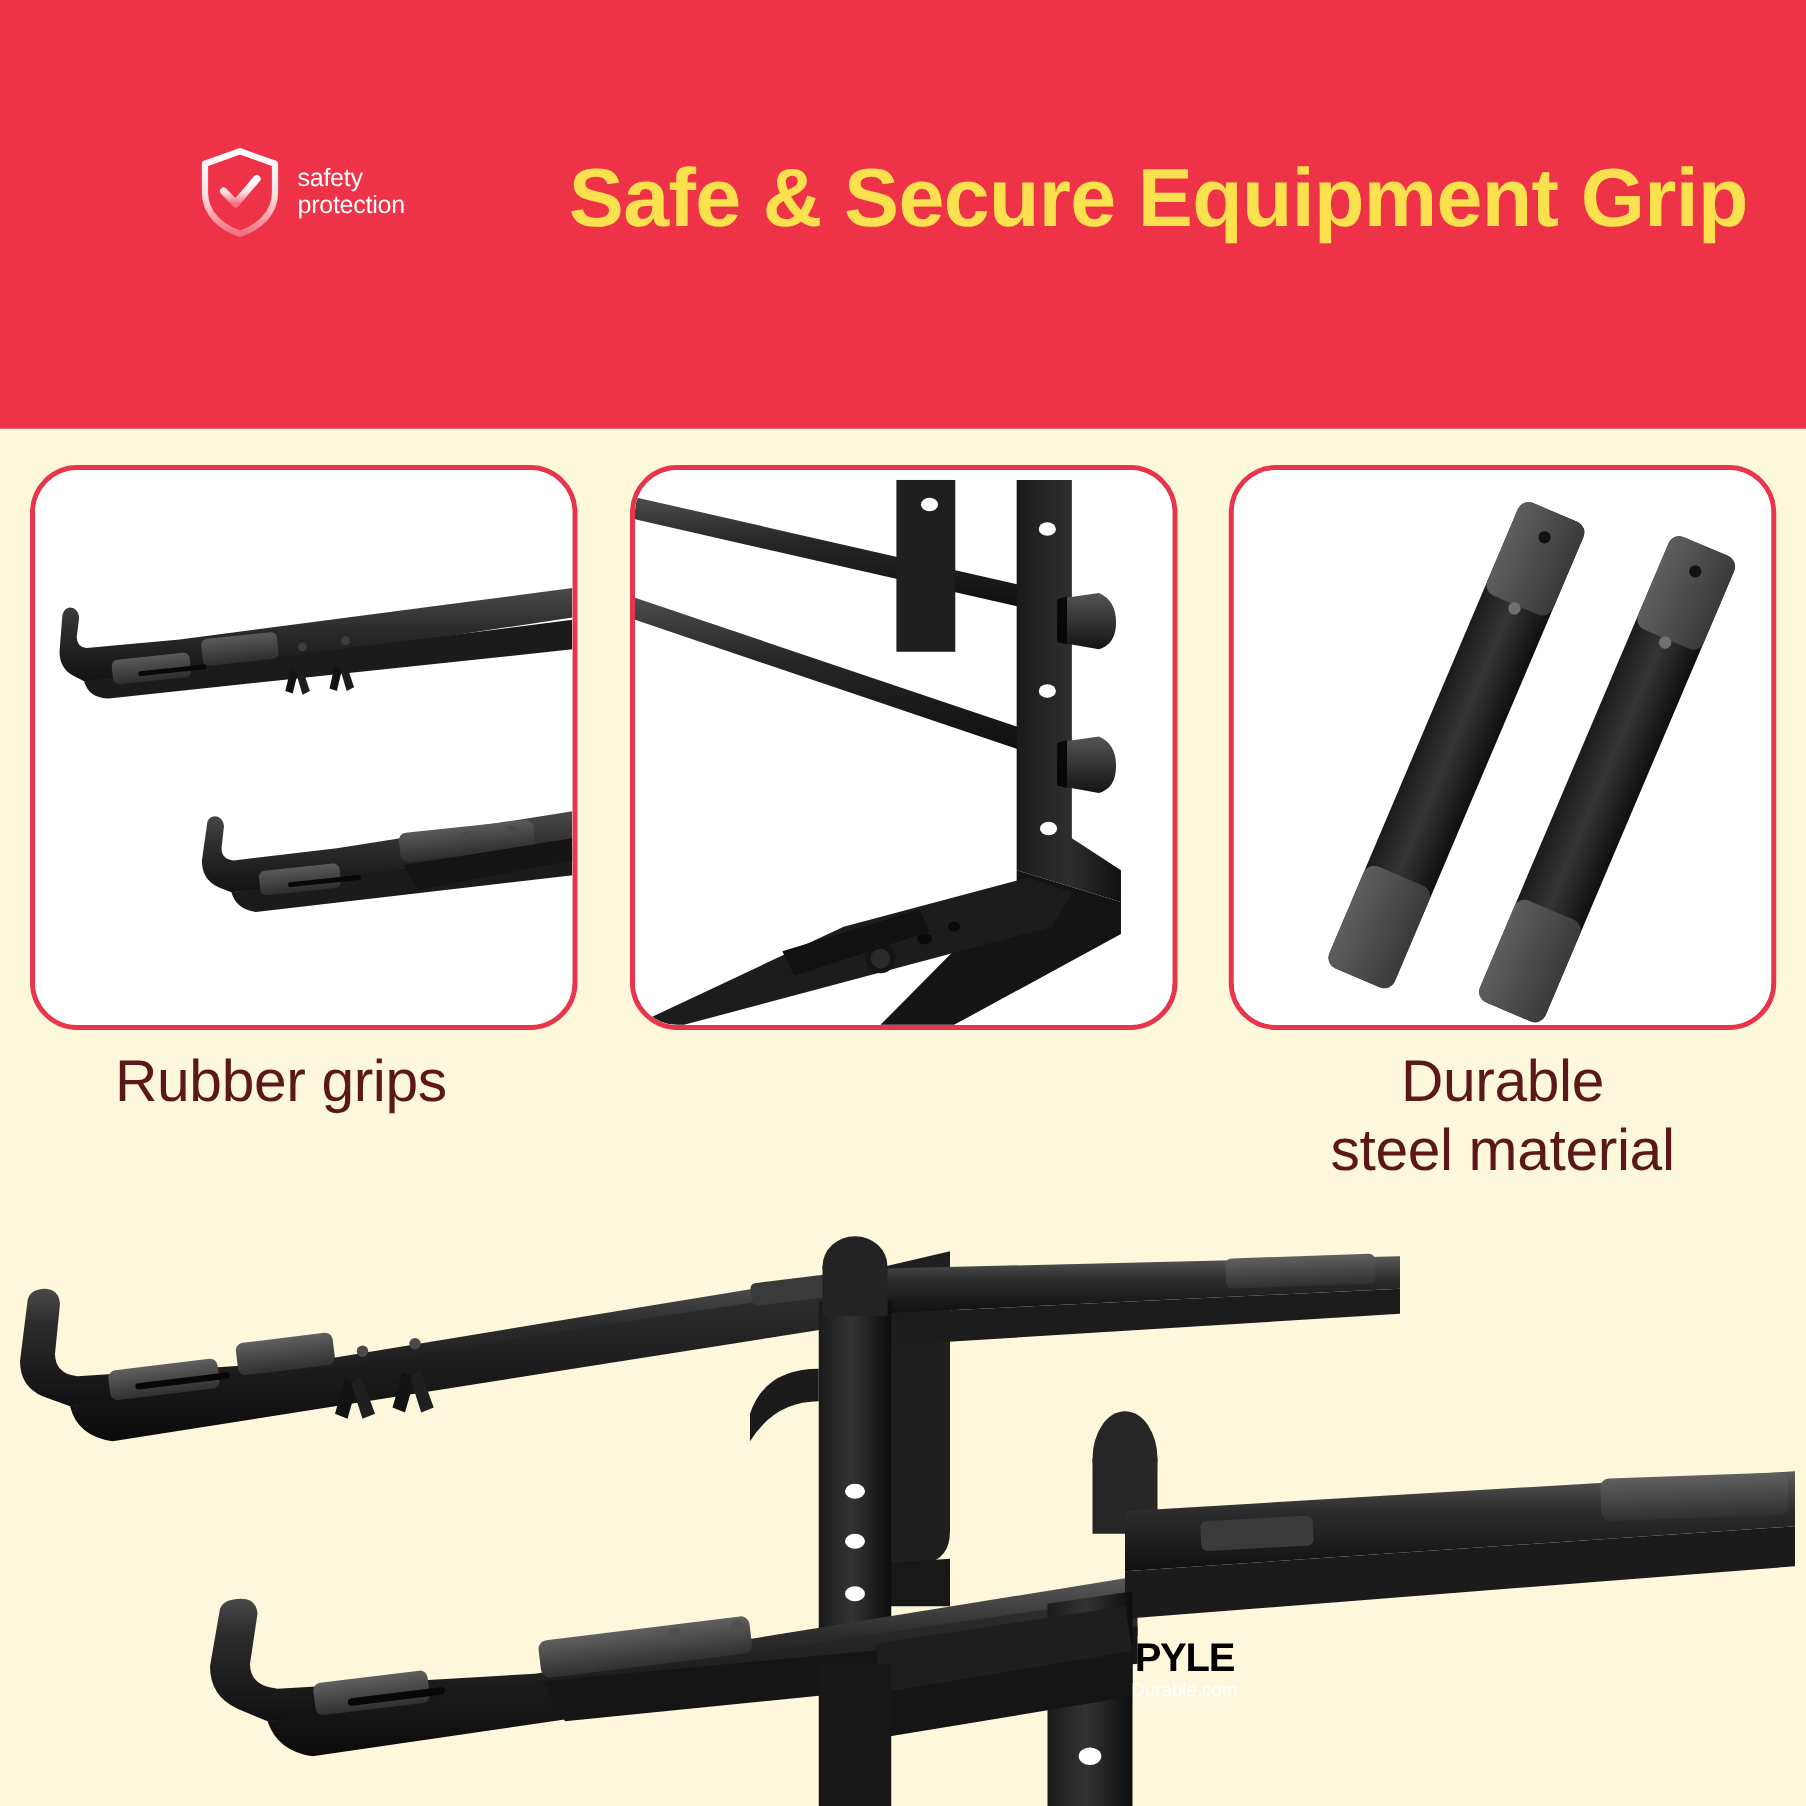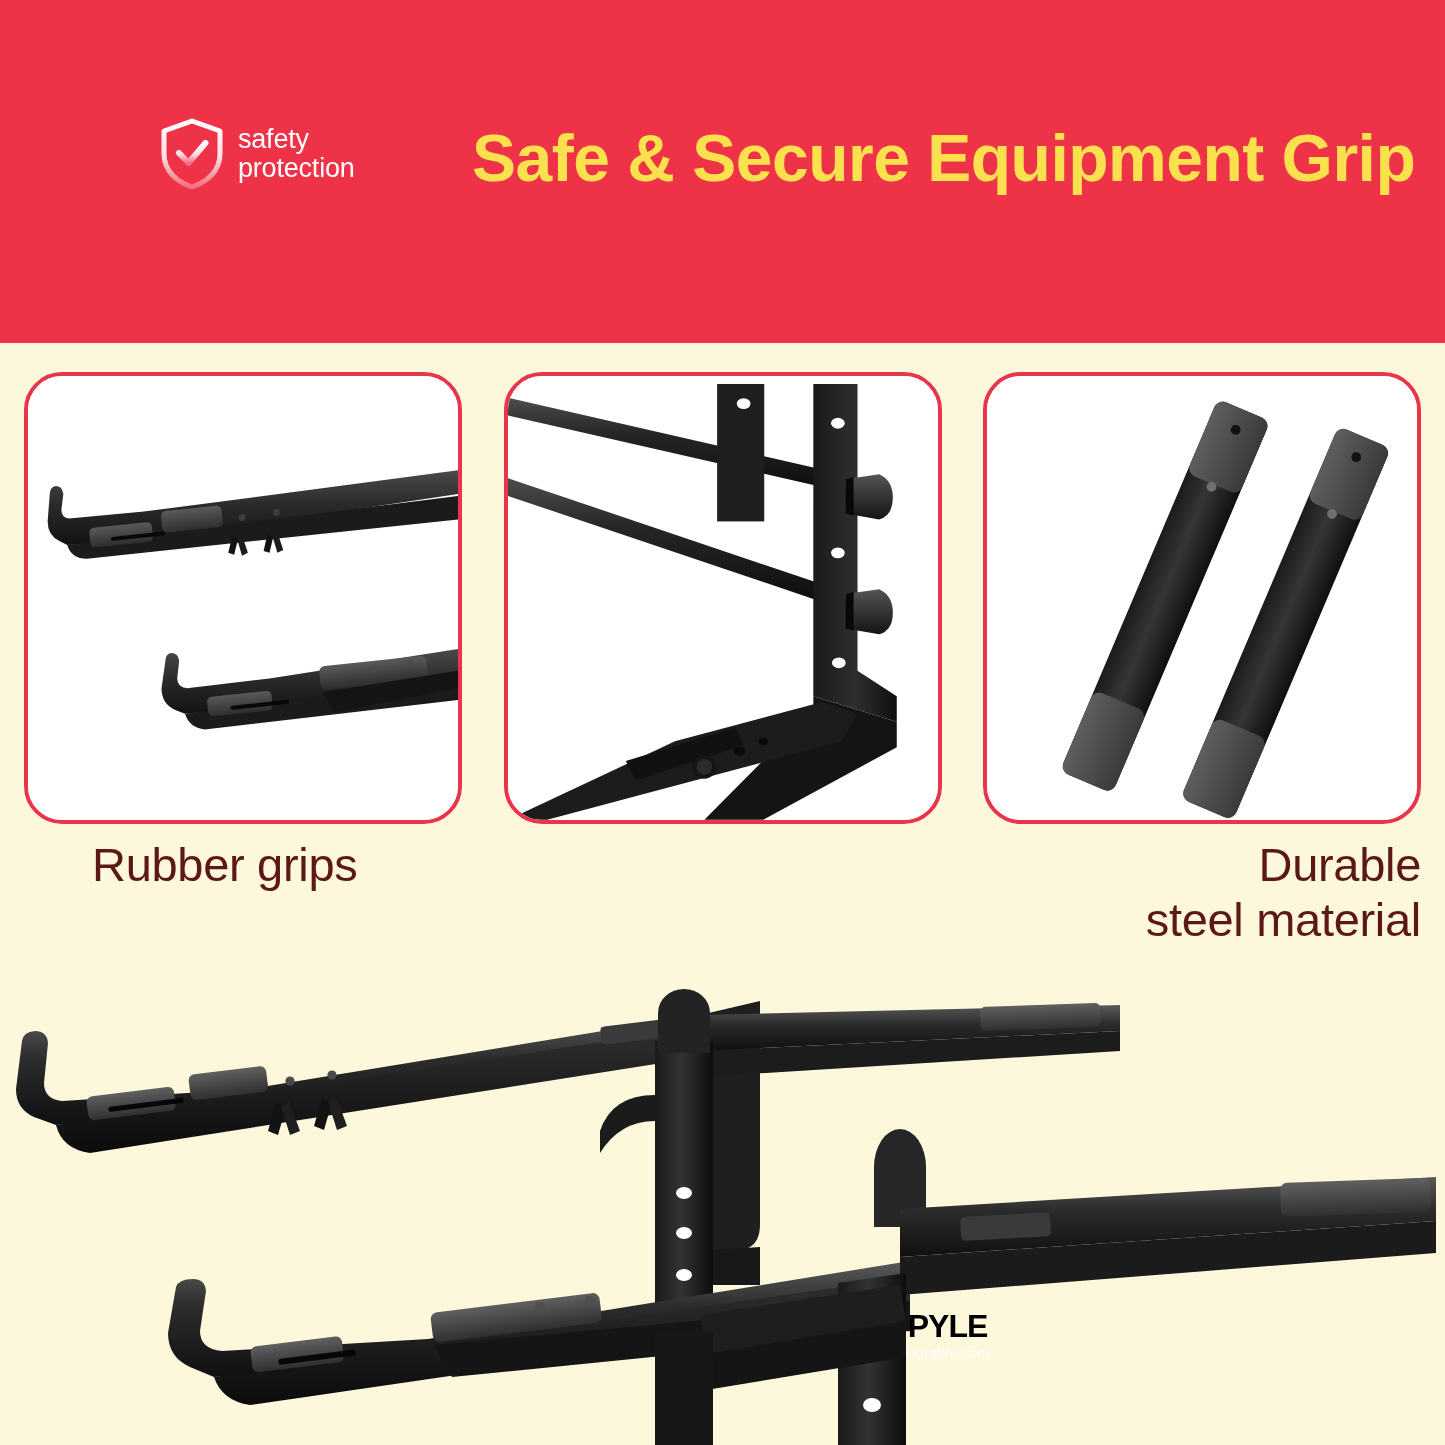--- a/index.html
+++ b/index.html
@@ -34,29 +34,29 @@
     align-items: center;
     gap: 14px;
   }
   .shield-wrap {
     width: 64px;
     height: 72px;
     flex: 0 0 auto;
   }
   .badge-text {
     color: #FFFFFF;
-    font-size: 27px;
+    font-size: 20px;
     line-height: 1.06;
     font-weight: 400;
     letter-spacing: -0.2px;
     white-space: pre-line;
   }
   .banner-title {
     position: absolute;
-    left: 472px;
+    left: 455px;
     top: 124px;
     color: #FCE14F;
     font-size: 66px;
     font-weight: 700;
     letter-spacing: -0.5px;
     white-space: nowrap;
     line-height: 1.05;
   }
 
   
@@ -94,21 +94,21 @@
     justify-content: space-between;
     padding: 0 24px;
     box-sizing: border-box;
   }
   .caption {
     width: 438px;
     color: #5C1818;
     font-size: 47px;
     line-height: 1.17;
     font-weight: 400;
-    text-align: right;
+    text-align: center;
     white-space: pre-line;
     letter-spacing: -0.3px;
   }
   .caption.left { text-align: left; padding-left: 68px; box-sizing: border-box; }
 
   
   .hero {
     position: absolute;
     left: 0;
     top: 985px;

